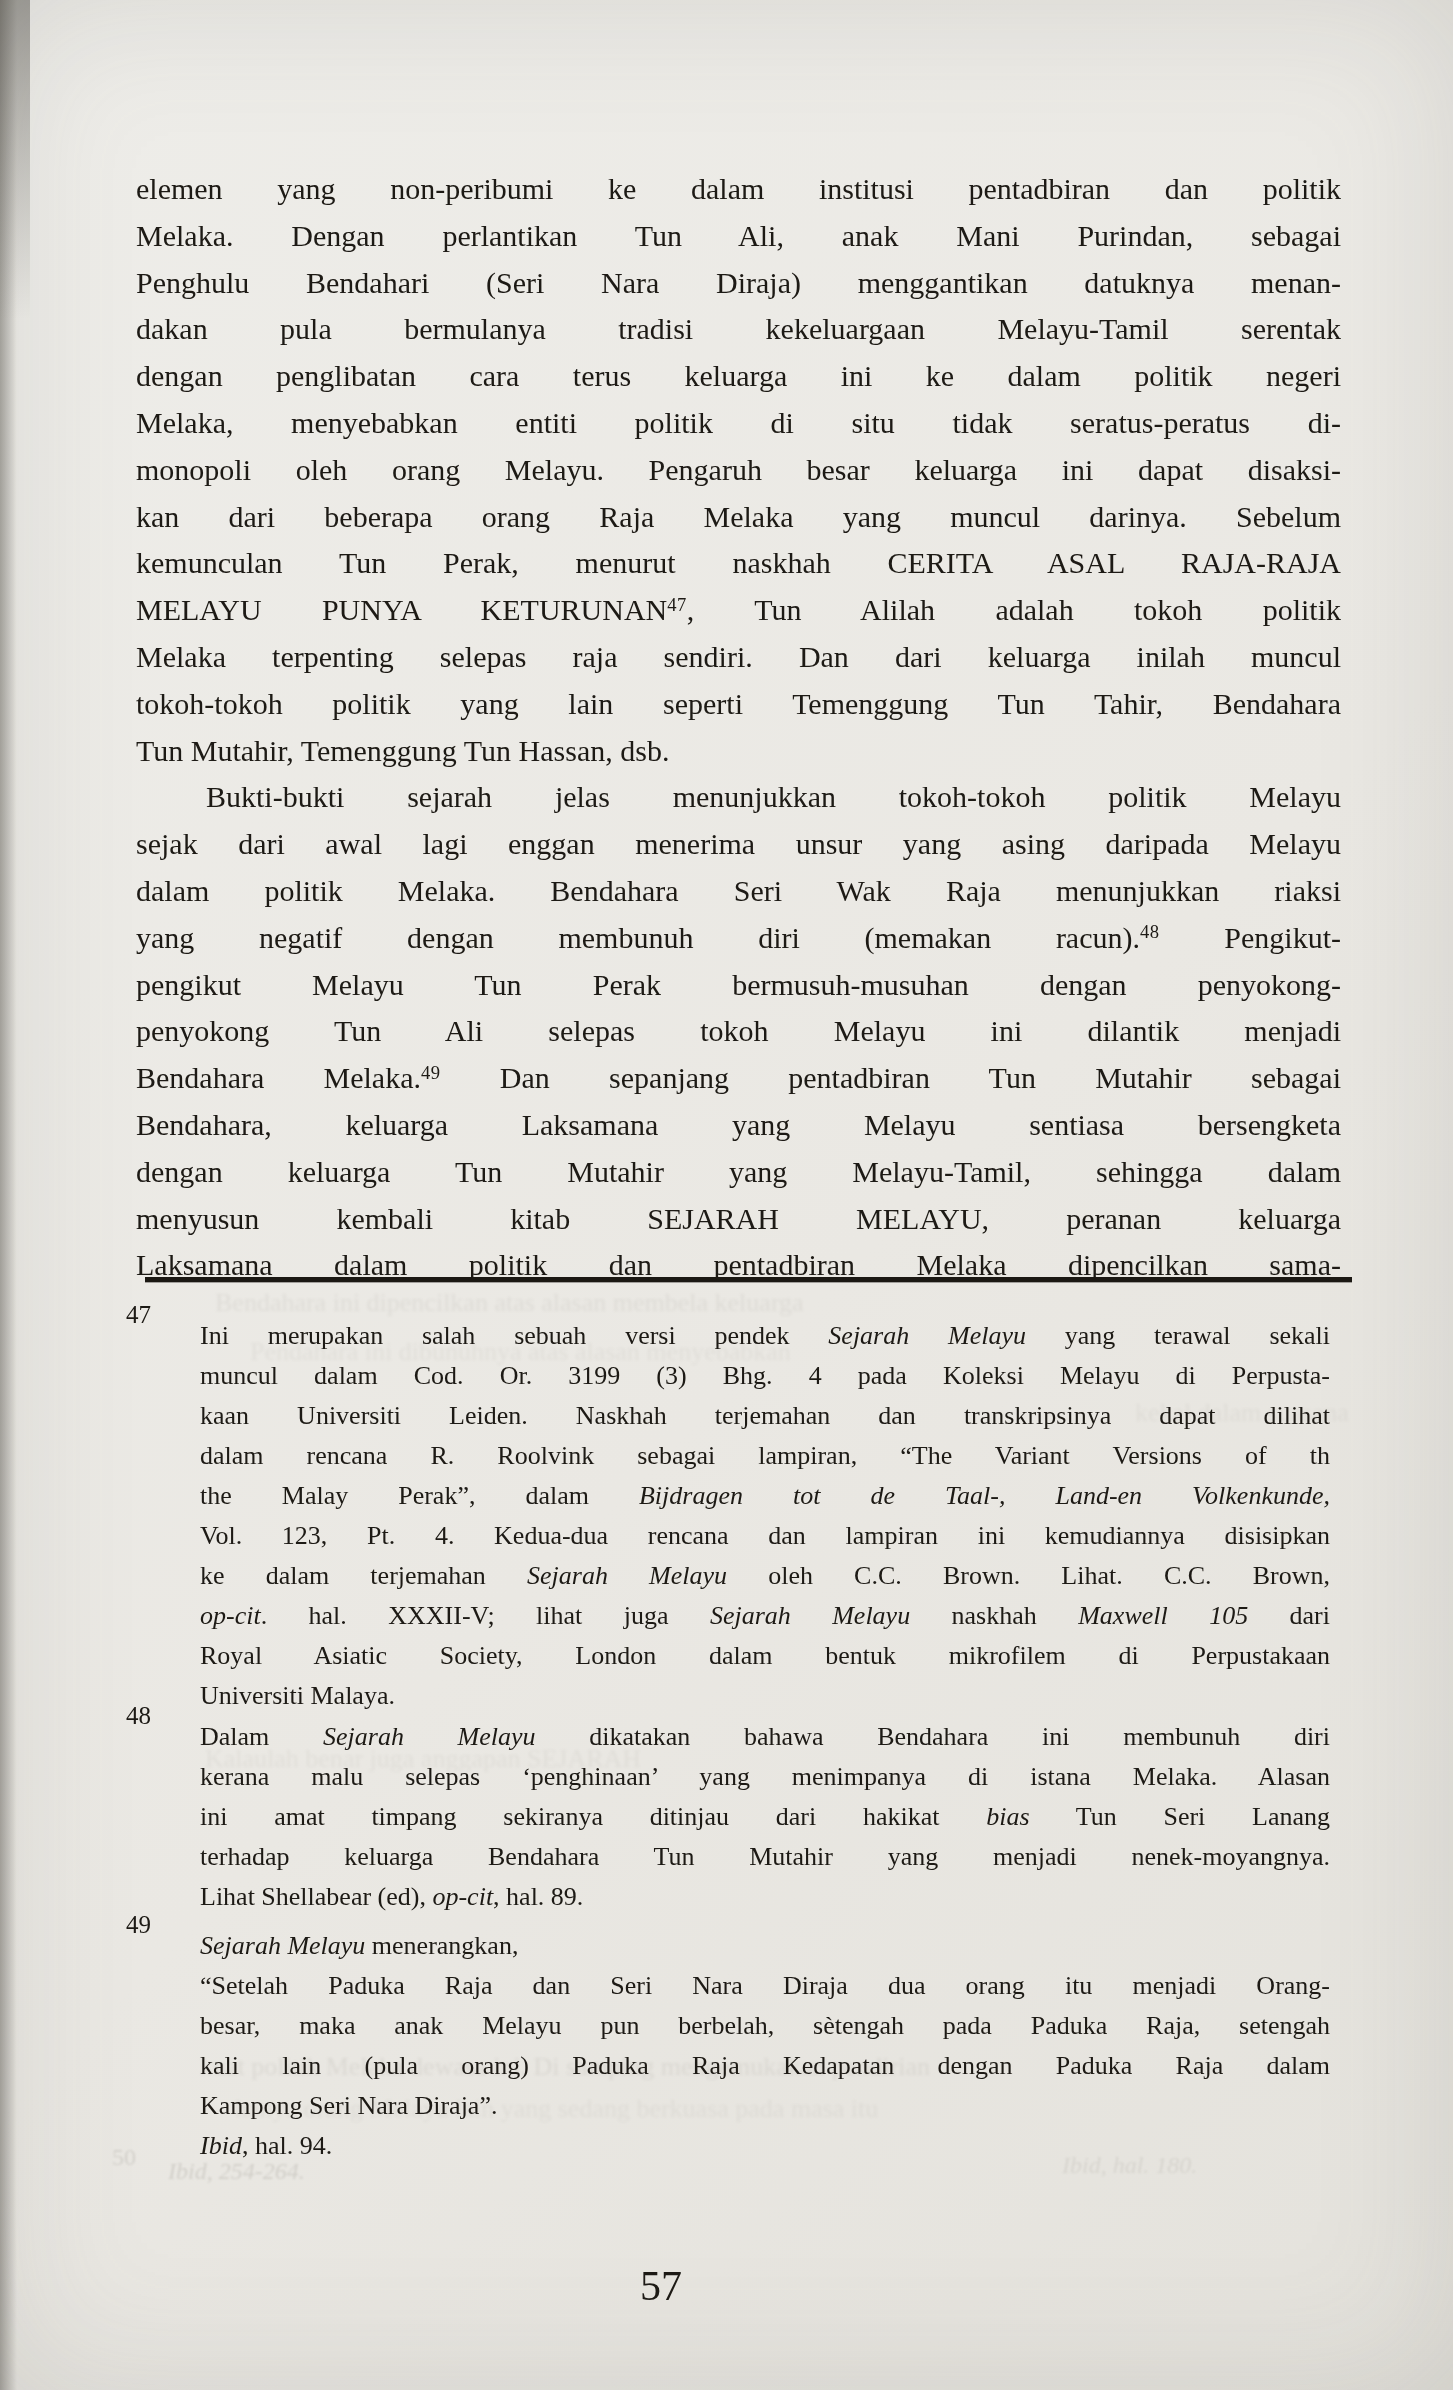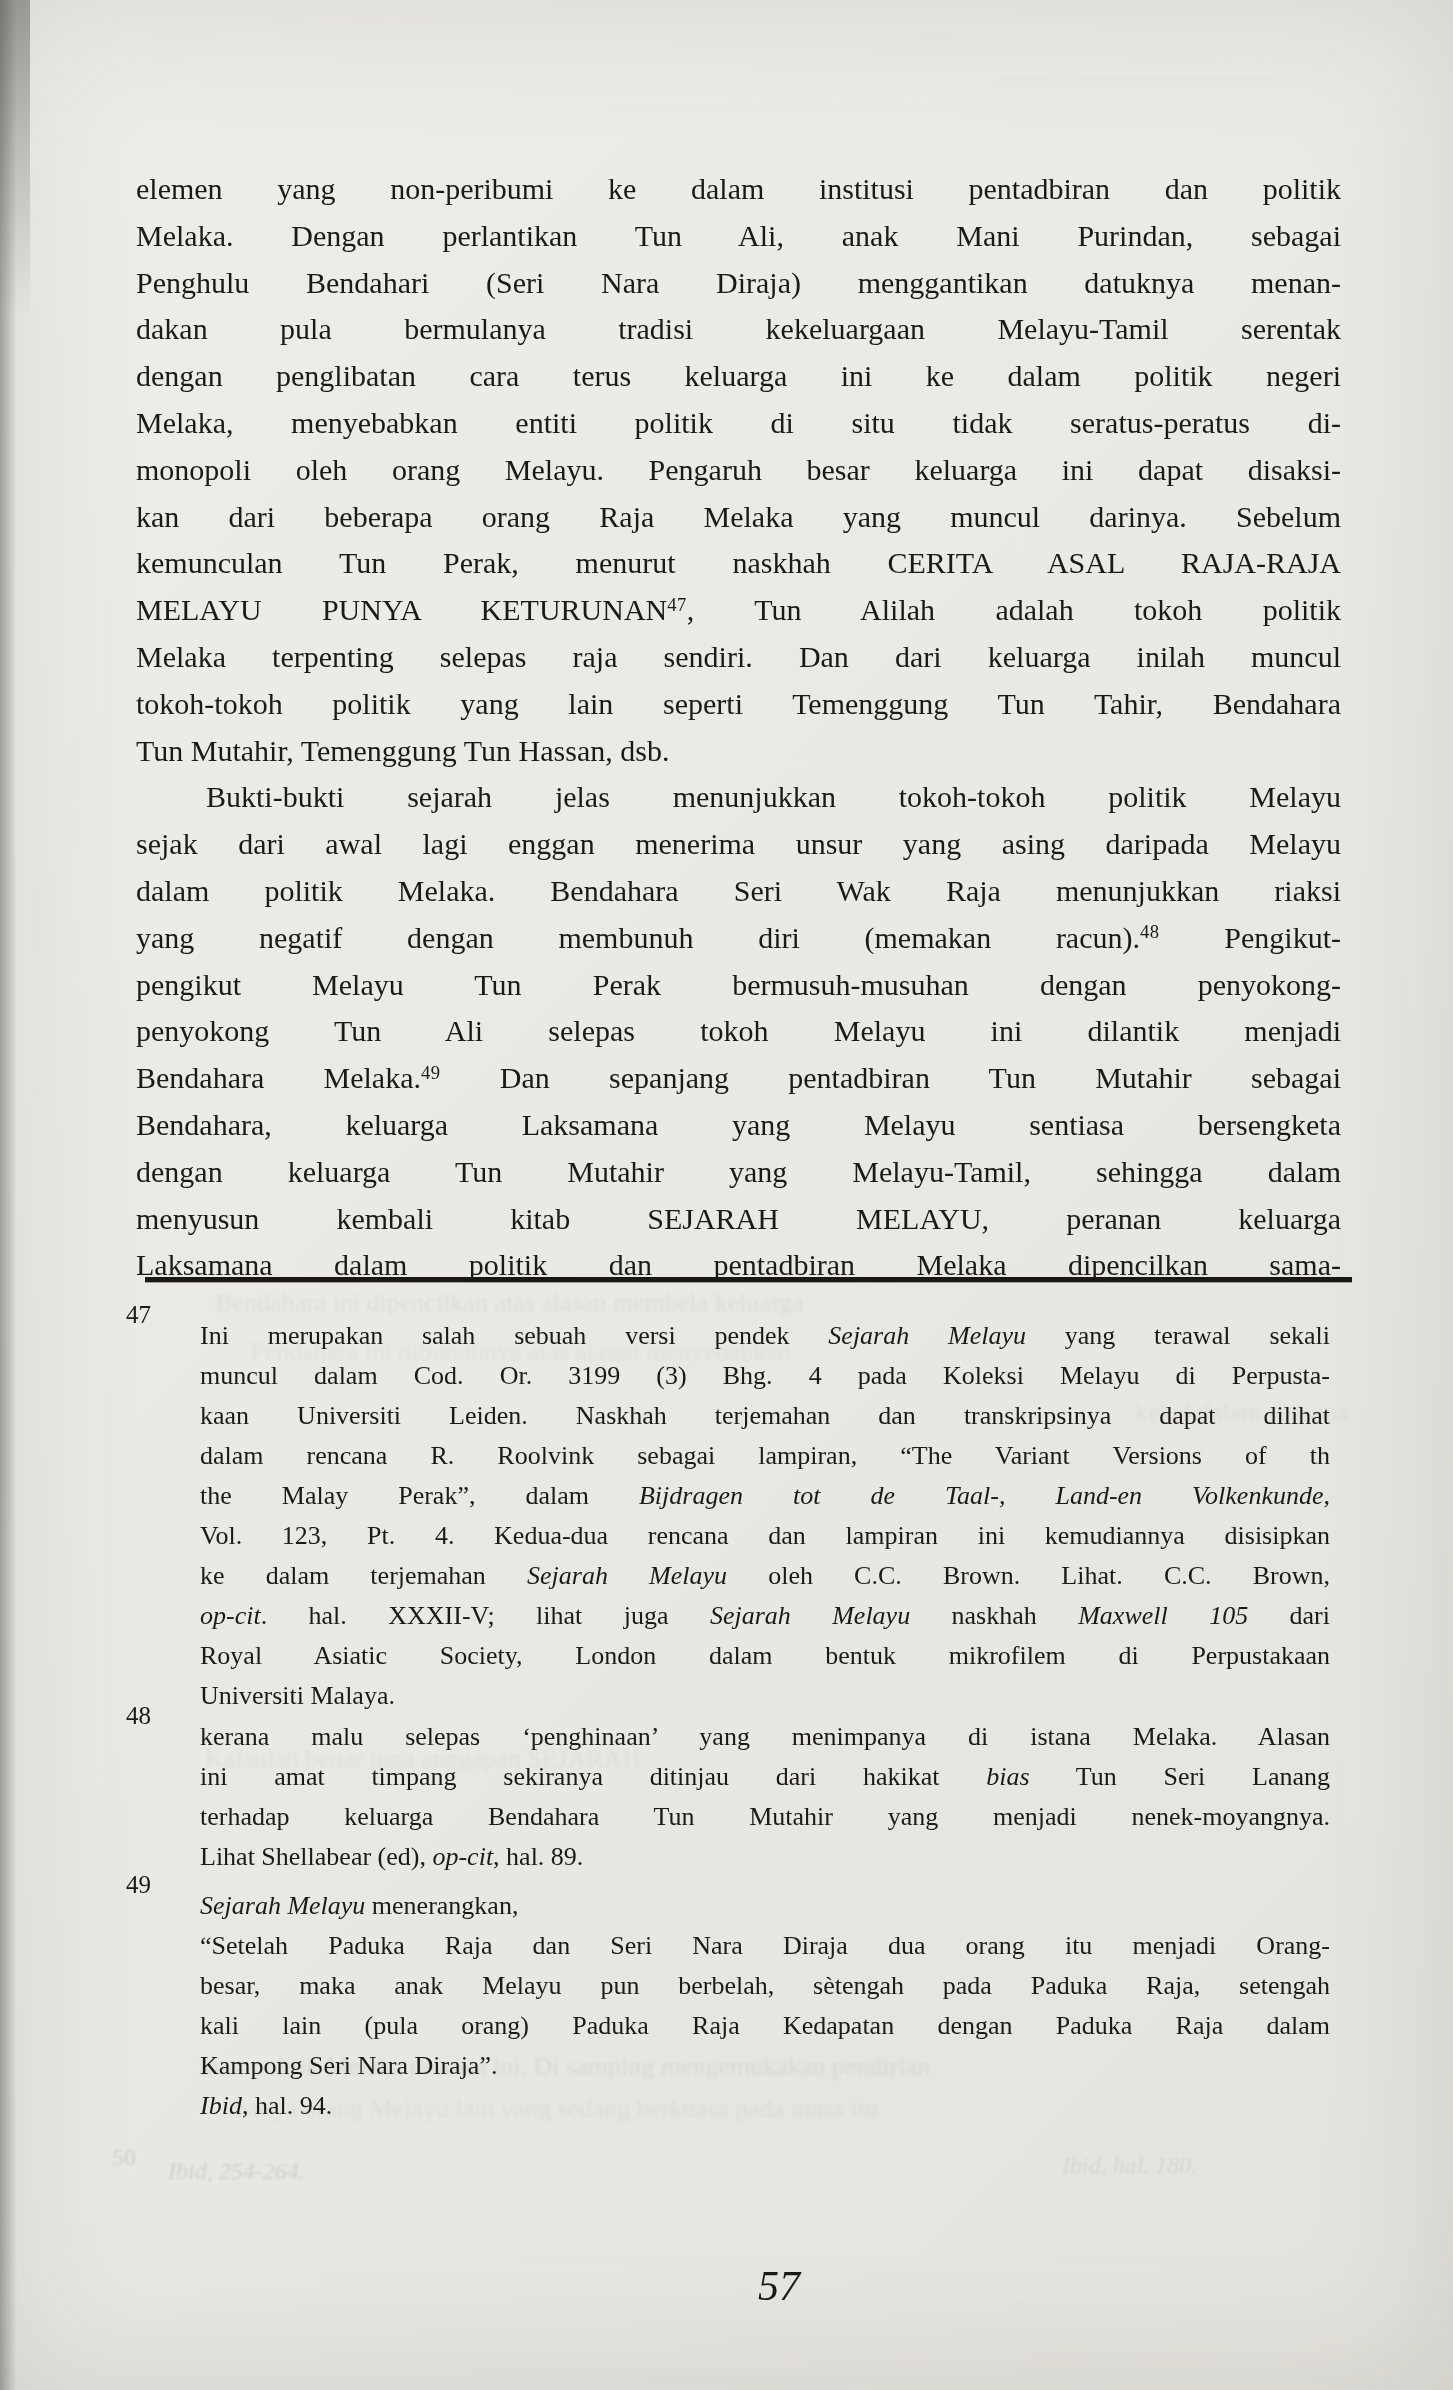--- a/index.html
+++ b/index.html
@@ -47,21 +47,21 @@
   .fnmark{
     position:absolute;left:-74px;top:-14px;
     font-size:25px;line-height:1;
   }
   .rule{
     position:absolute;left:145px;top:1277px;width:1207px;height:5px;
     background:#1b1813;box-shadow:0 1px 0 rgba(27,24,19,.35);
   }
   .page-number{
     position:absolute;left:640px;top:2262px;width:160px;
-    text-align:right;font-size:42px;line-height:48px;font-style:italic;
+    text-align:left;font-size:42px;line-height:48px;
   }
   .ghost-layer{position:absolute;inset:0;pointer-events:none;}
   .ghost{
     position:absolute;color:#5e594f;filter:blur(1.6px);
     white-space:nowrap;
   }
   .ghost.rd{filter:blur(.8px);}
   .ghost.it{font-style:italic;}
 </style>
 </head>
@@ -121,20 +121,21 @@
         <div class="fl just"><span>dalam rencana R. Roolvink sebagai lampiran, “The Variant Versions of th</span></div>
         <div class="fl just"><span>the Malay Perak”, dalam </span><span class="it">Bijdragen tot de Taal-, Land-en Volkenkunde,</span></div>
         <div class="fl just"><span>Vol. 123, Pt. 4. Kedua-dua rencana dan lampiran ini kemudiannya disisipkan</span></div>
         <div class="fl just"><span>ke dalam terjemahan </span><span class="it">Sejarah Melayu</span><span> oleh C.C. Brown. Lihat. C.C. Brown,</span></div>
         <div class="fl just"><span class="it">op-cit</span><span>. hal. XXXII-V; lihat juga </span><span class="it">Sejarah Melayu</span><span> naskhah </span><span class="it">Maxwell 105</span><span> dari</span></div>
         <div class="fl just"><span>Royal Asiatic Society, London dalam bentuk mikrofilem di Perpustakaan</span></div>
         <div class="fl"><span>Universiti Malaya.</span></div>
       </div>
       <div class="fn">
         <span class="fnmark">48</span>
+        <div class="fl just"><span>Dalam </span><span class="it">Sejarah Melayu</span><span> dikatakan bahawa Bendahara ini membunuh diri</span></div>
         <div class="fl just"><span>kerana malu selepas ‘penghinaan’ yang menimpanya di istana Melaka. Alasan</span></div>
         <div class="fl just"><span>ini amat timpang sekiranya ditinjau dari hakikat </span><span class="it">bias</span><span> Tun Seri Lanang</span></div>
         <div class="fl just"><span>terhadap keluarga Bendahara Tun Mutahir yang menjadi nenek-moyangnya.</span></div>
         <div class="fl"><span>Lihat Shellabear (ed), </span><span class="it">op-cit</span><span>, hal. 89.</span></div>
       </div>
       <div class="fn">
         <span class="fnmark">49</span>
         <div class="fl"><span class="it">Sejarah Melayu</span><span> menerangkan,</span></div>
         <div class="fl just"><span>“Setelah Paduka Raja dan Seri Nara Diraja dua orang itu menjadi Orang-</span></div>
         <div class="fl just"><span>besar, maka anak Melayu pun berbelah, sètengah pada Paduka Raja, setengah</span></div>

